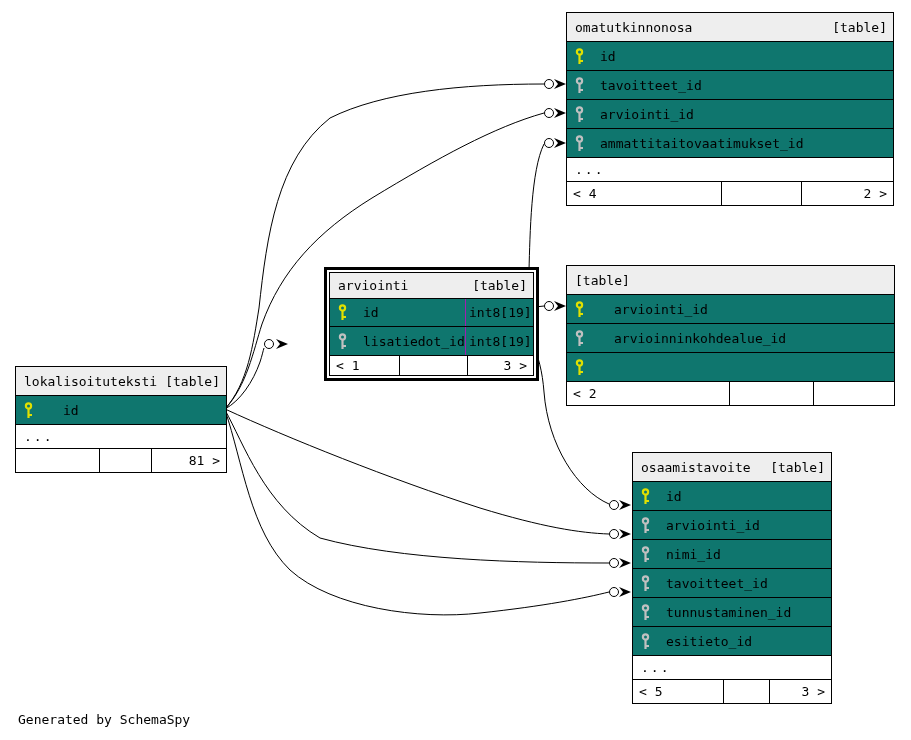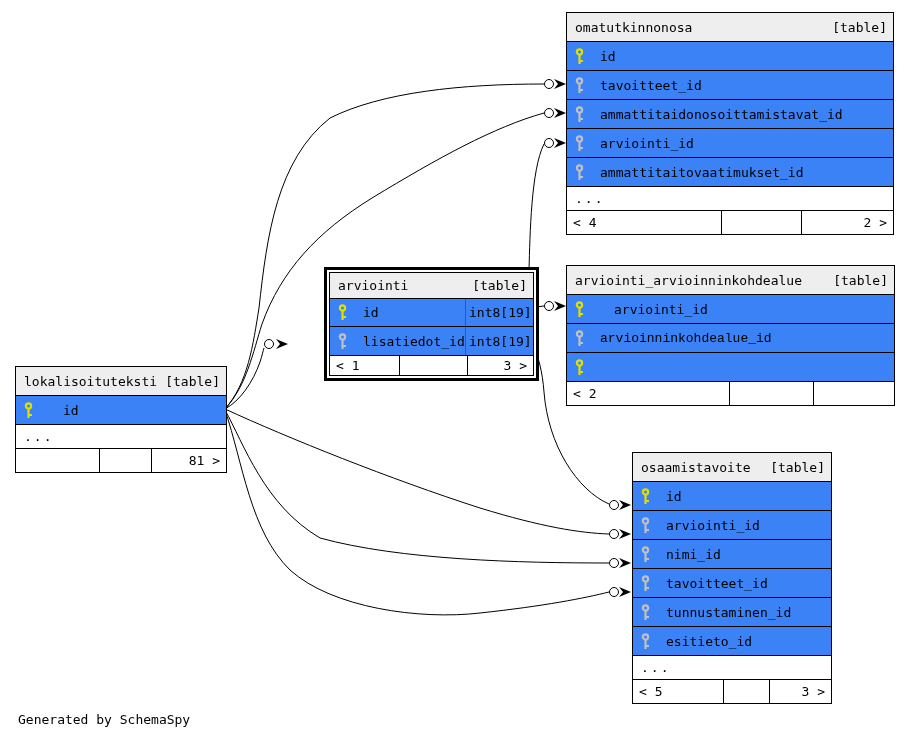--- a/index.html
+++ b/index.html
@@ -18,21 +18,21 @@
   .focus-wrap .dbtable{position:relative;left:0;top:0;}
 
   .t-header{
     height:28px;background:var(--header-bg,#eeeeee);
     display:flex;align-items:center;justify-content:space-between;
     padding:0 6px 0 8px;box-sizing:border-box;
   }
   .focus-wrap .t-header{height:26px;}
   .t-row{
     height:29px;display:flex;align-items:center;border-top:1px solid #000;
-    padding-left:8px;box-sizing:border-box;background:#3b82f6;
+    padding-left:8px;box-sizing:border-box;background:#0f766e;
   }
   .t-row .keyicon{width:9px;height:17px;flex:0 0 9px;margin-right:16px;display:block;}
   .t-row .col-name{white-space:nowrap;}
   .t-row .col-type{
     width:68px;flex:0 0 68px;align-self:stretch;display:flex;align-items:center;
     border-left:1px solid #a21caf;padding-left:3px;box-sizing:border-box;white-space:nowrap;
   }
   .t-row .name-cell{flex:1 1 auto;display:flex;align-items:center;}
   .t-dots{
     height:24px;display:flex;align-items:center;border-top:1px solid #000;
@@ -130,28 +130,20 @@
         </svg>
       <span class="col-name">id</span>
     </div>
     <div class="t-row">
       <svg class="keyicon fk" viewBox="0 0 9 17">
           <circle class="ring" cx="4.5" cy="4" r="2.6"></circle>
           <line class="stem" x1="4.5" y1="6.5" x2="4.5" y2="16"></line>
           <line x1="4.5" y1="13" x2="8" y2="13" stroke-width="2"></line>
         </svg>
       <span class="col-name">tavoitteet_id</span>
-    </div>
-    <div class="t-row">
-      <svg class="keyicon fk" viewBox="0 0 9 17">
-          <circle class="ring" cx="4.5" cy="4" r="2.6"></circle>
-          <line class="stem" x1="4.5" y1="6.5" x2="4.5" y2="16"></line>
-          <line x1="4.5" y1="13" x2="8" y2="13" stroke-width="2"></line>
-        </svg>
-      <span class="col-name">ammattitaidonosoittamistavat_id</span>
     </div>
     <div class="t-row">
       <svg class="keyicon fk" viewBox="0 0 9 17">
           <circle class="ring" cx="4.5" cy="4" r="2.6"></circle>
           <line class="stem" x1="4.5" y1="6.5" x2="4.5" y2="16"></line>
           <line x1="4.5" y1="13" x2="8" y2="13" stroke-width="2"></line>
         </svg>
       <span class="col-name">arviointi_id</span>
     </div>
     <div class="t-row">
@@ -201,38 +193,37 @@
       <div class="t-footer" style="border:1px solid #000;border-top:none;">
         <span class="f-cell f-left" style="width:69px;">&lt; 1</span>
         <span class="f-cell f-mid" style="width:68px;"></span>
         <span class="f-cell f-right">3 &gt;</span>
       </div>
     </div>
   </div>
 
   <div class="dbtable" style="left:566px;top:265px;width:327px;">
     <div class="t-header">
-      <span>arviointi_arvioinninkohdealue</span>
       <span>[table]</span>
     </div>
     <div class="t-row">
       <svg class="keyicon pk" viewBox="0 0 9 17">
           <circle class="ring" cx="4.5" cy="4" r="2.6"></circle>
           <line class="stem" x1="4.5" y1="6.5" x2="4.5" y2="16"></line>
           <line x1="4.5" y1="13" x2="8" y2="13" stroke-width="2"></line>
         </svg>
       <span class="col-name" style="margin-left:14px;">arviointi_id</span>
     </div>
     <div class="t-row">
       <svg class="keyicon fk" viewBox="0 0 9 17">
           <circle class="ring" cx="4.5" cy="4" r="2.6"></circle>
           <line class="stem" x1="4.5" y1="6.5" x2="4.5" y2="16"></line>
           <line x1="4.5" y1="13" x2="8" y2="13" stroke-width="2"></line>
         </svg>
-      <span class="col-name" style="font-family:Liberation Mono, monospace;">arvioinninkohdealue_id</span>
+      <span class="col-name" style="margin-left:14px;">arvioinninkohdealue_id</span>
     </div>
     <div class="t-row">
       <svg class="keyicon pk" viewBox="0 0 9 17">
           <circle class="ring" cx="4.5" cy="4" r="2.6"></circle>
           <line class="stem" x1="4.5" y1="6.5" x2="4.5" y2="16"></line>
           <line x1="4.5" y1="13" x2="8" y2="13" stroke-width="2"></line>
         </svg>
     </div>
     <div class="t-footer">
       <span class="f-cell f-left" style="width:162px;">&lt; 2</span>

